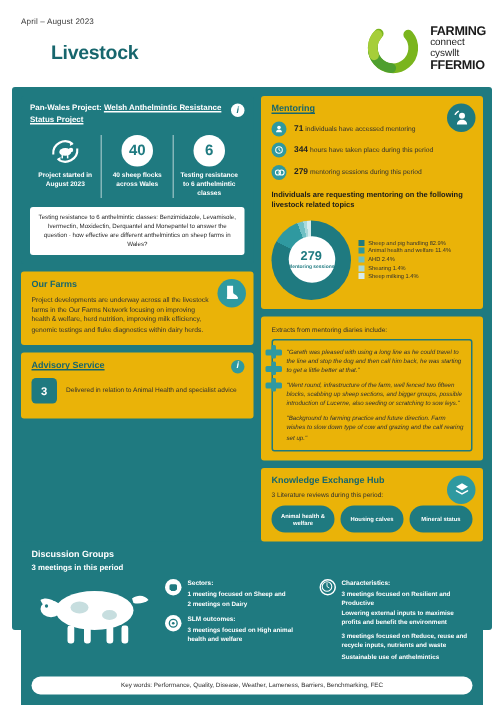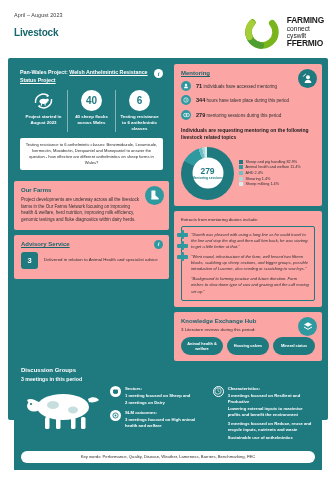--- a/index.html
+++ b/index.html
@@ -8,38 +8,38 @@
     background: #ffffff;
     font-family: "Liberation Sans", sans-serif;
     overflow: hidden;
   }
   .page { position: relative; width: 336px; height: 480px; background:#fff; }
 
   
   .header { height: 58px; padding: 10px 12px 0 14px; display:flex; justify-content:space-between; align-items:flex-start; }
   .hdr-left { padding-top: 2px; }
   .date-range { font-size: 5.4px; color:#3a3a3a; letter-spacing:.1px; }
-  .page-title { font-size: 10px; font-weight: 700; color:#17666d; margin-top: 9px; letter-spacing:-.2px; }
+  .page-title { font-size: 13px; font-weight: 700; color:#17666d; margin-top: 9px; letter-spacing:-.2px;margin-left:20px; }
   .logo-wrap { display:flex; align-items:center; gap:5px; padding-top:2px; }
   .logo-mark { width:40px; height:40px; position:relative; }
   .logo-text { line-height:1.08; }
   .logo-text .l1 { font-size:8.4px; font-weight:700; color:#1b1b1b; letter-spacing:-.2px; }
   .logo-text .l2 { font-size:6.6px; font-weight:400; color:#1b1b1b; }
   .logo-text .l3 { font-size:6.6px; font-weight:400; color:#1b1b1b; }
   .logo-text .l4 { font-size:8.4px; font-weight:700; color:#1b1b1b; letter-spacing:-.2px; }
 
   
   .panel { position:absolute; left:8px; top:58px; width:320px; height:362px; background:#1f7a80; border-radius:2px; padding:6px; }
   .cols { display:flex; gap:5px; }
   .col { display:flex; flex-direction:column; gap:5px; }
   .col-l { width:155px; }
   .col-r { width:148px; }
 
   
-  .card { background:#fca5a5; border-radius:2px; padding:6px 7px; position:relative; }
+  .card { background:#eab308; border-radius:2px; padding:6px 7px; position:relative; }
   .pw-inner { background:#1f7a80; padding:5px 6px 6px 6px; border-radius:2px; }
   .pw-title { font-size:5.3px; font-weight:700; color:#ffffff; line-height:1.45; padding-right:14px; }
   .pw-title u { text-decoration: underline; }
   .pw-info { position:absolute; right:6px; top:5px; width:9px; height:9px; border-radius:50%; background:#ffffff; color:#1f7a80; font-size:6px; font-weight:700; display:flex; align-items:center; justify-content:center; font-style:italic; }
   .pw-cols { display:flex; margin-top:6px; }
   .pw-cell { flex:1; display:flex; flex-direction:column; align-items:center; gap:3px; padding:0 2px; }
   .pw-cell + .pw-cell { border-left:1px solid rgba(255,255,255,.45); }
   .pw-circle { width:21px; height:21px; border-radius:50%; background:#ffffff; color:#1f7a80; font-size:10px; font-weight:700; display:flex; align-items:center; justify-content:center; }
   .pw-icon { width:24px; height:21px; display:flex; align-items:center; justify-content:center; }
   .pw-cap { font-size:4.4px; font-weight:700; color:#ffffff; text-align:center; line-height:1.35; }

